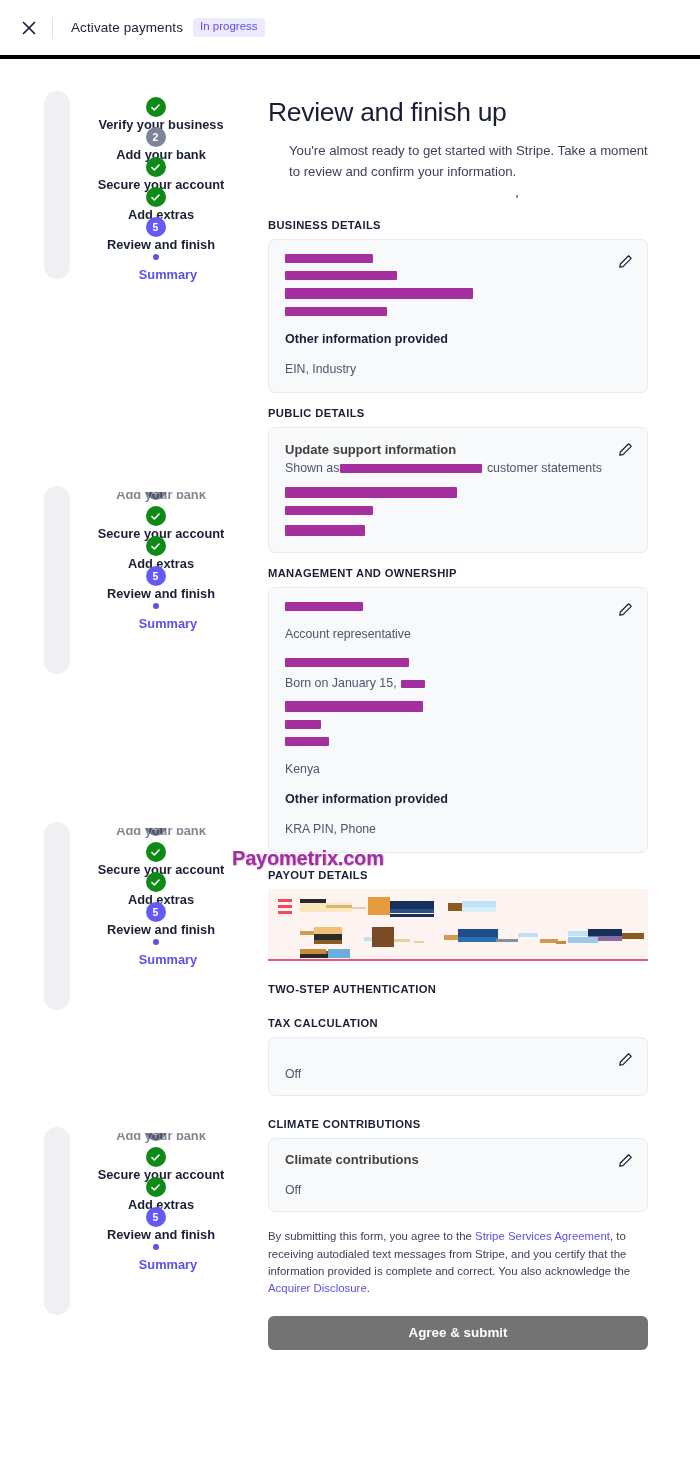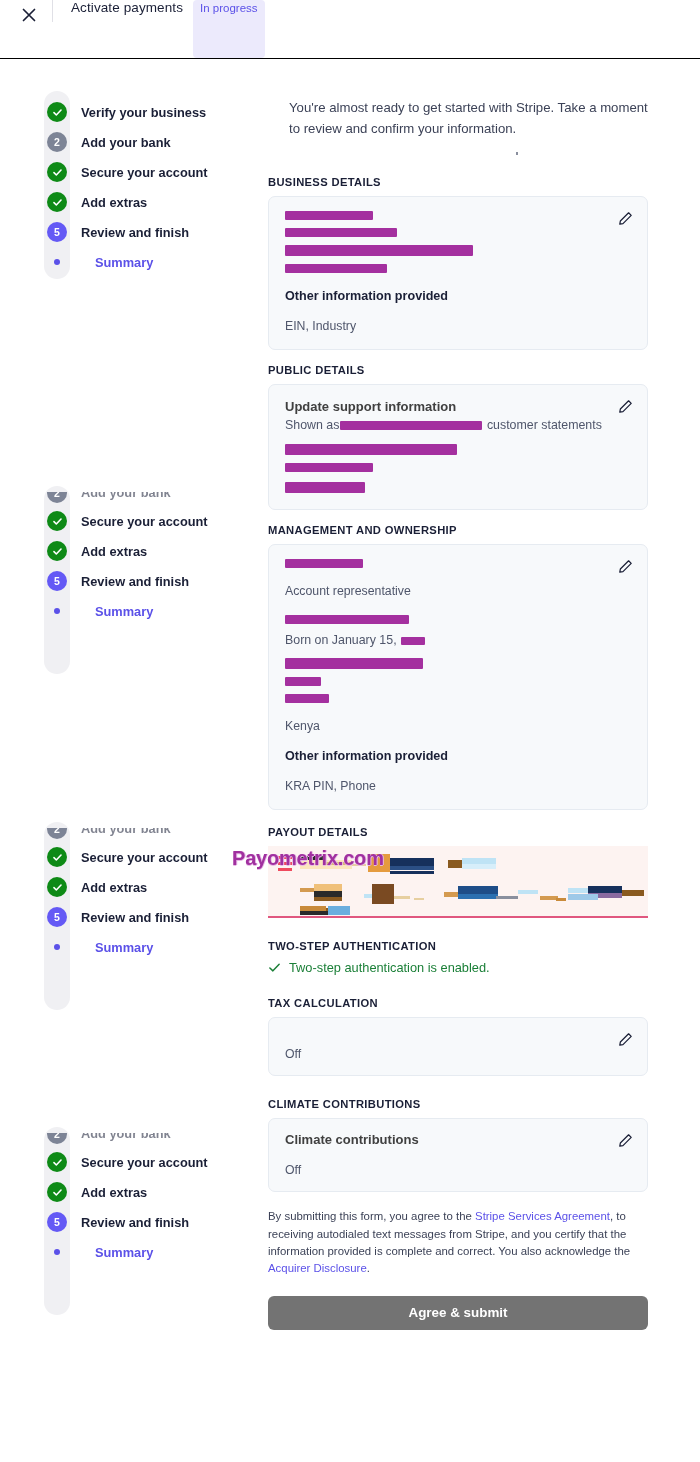--- a/index.html
+++ b/index.html
@@ -8,22 +8,23 @@
     background: #ffffff;
     font-family: "Liberation Sans", sans-serif;
     -webkit-font-smoothing: antialiased;
   }
   body { width: 700px; height: 1462px; position: relative; overflow: hidden; }
 
   
   .topbar {
     height: 59px;
     display: flex;
+    align-items: center;
     padding-left: 14px;
-    border-bottom: 1px solid #000000;
+    border-bottom: 4px solid #000000;
     background: #fff;
   }
   .close-btn {
     width: 30px; height: 30px;
     display: flex; align-items: center; justify-content: center;
     color: #1a1f36; cursor: pointer;
     background: none; border: none;
   }
   .close-btn svg { display: block; }
   .topbar-divider {
@@ -67,20 +68,21 @@
     border-radius: 14px;
     background: #f0f0f3;
     z-index: 0;
   }
   .nav-item {
     position: relative;
     display: flex;
     align-items: center;
     height: 30px;
     z-index: 1;
+    flex-direction: column;
   }
   .nav-marker {
     width: 20px; height: 20px;
     flex: 0 0 20px;
     border-radius: 50%;
     display: flex; align-items: center; justify-content: center;
     margin-left: 3px;
     font-size: 10.5px;
     font-weight: 700;
     color: #fff;
@@ -390,20 +392,21 @@
           <div class="nav-marker dot">
             <i></i>
           </div>
           <span class="nav-label sub">Summary</span>
         </div>
       </div>
     </div>
 
   <div class="main">
 
+    <h1 class="h1">Review and finish up</h1>
     <p class="lede">You're almost ready to get started with Stripe. Take a moment to review and confirm your information.</p>
     <div class="lede-speck"></div>
 
     
     <div class="section-label">BUSINESS DETAILS</div>
     <div class="card">
       <div class="pencil">
         <svg width="15" height="15" viewBox="0 0 16 16" fill="none" stroke="currentColor" stroke-width="1.3" stroke-linecap="round" stroke-linejoin="round">
           <path d="M11.3 1.9 L14.1 4.7 L5.3 13.5 L1.9 14.1 L2.5 10.7 Z"></path>
         </svg>
@@ -498,28 +501,20 @@
         <div class="frag" style="left: 300px; top: 48px; width: 30px; height: 6px; background: rgb(158, 201, 232);"></div>
         <div class="frag" style="left: 354px; top: 44px; width: 22px; height: 6px; background: rgb(138, 90, 32);"></div>
         <div class="frag" style="left: 40px; top: 62px; width: 20px; height: 4px; background: rgb(138, 90, 32);"></div>
         <div class="frag" style="left: 32px; top: 60px; width: 26px; height: 5px; background: rgb(201, 138, 58);"></div>
         <div class="frag" style="left: 32px; top: 65px; width: 40px; height: 4px; background: rgb(42, 42, 42);"></div>
         <div class="frag" style="left: 60px; top: 60px; width: 22px; height: 9px; background: rgb(106, 174, 222);"></div>
       </div>
 
     
     <div class="section-label" style="margin-top:22px">TWO-STEP AUTHENTICATION</div>
-    <div class="check-row">
-      <span>
-        <svg width="13" height="13" viewBox="0 0 14 14" fill="none" stroke="#1a7f37" stroke-width="1.6" stroke-linecap="round" stroke-linejoin="round">
-          <path d="M2 7.5 L5.3 10.6 L12 3.6"></path>
-        </svg>
-      </span>
-      <span>Two-step authentication is enabled.</span>
-    </div>
 
     
     <div class="section-label" style="margin-top:22px">TAX CALCULATION</div>
     <div class="card" style="padding:13px 16px 14px">
       <div class="pencil">
         <svg width="15" height="15" viewBox="0 0 16 16" fill="none" stroke="currentColor" stroke-width="1.3" stroke-linecap="round" stroke-linejoin="round">
           <path d="M11.3 1.9 L14.1 4.7 L5.3 13.5 L1.9 14.1 L2.5 10.7 Z"></path>
         </svg>
       </div>
       <div class="kv-val">Off</div>

